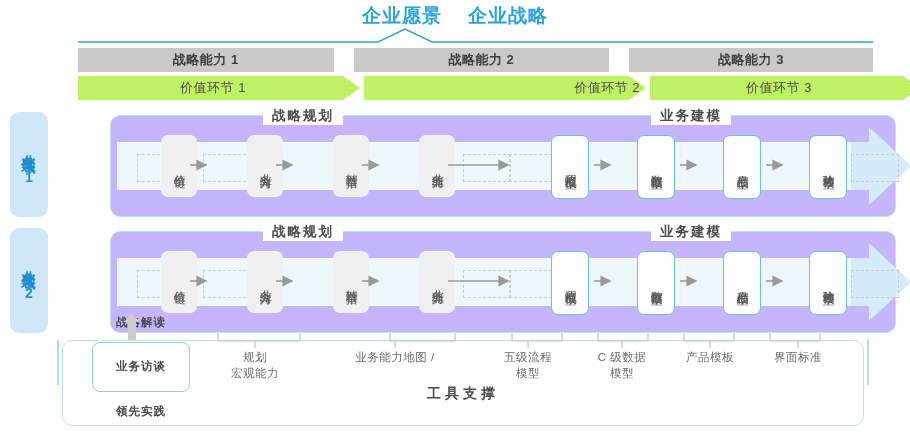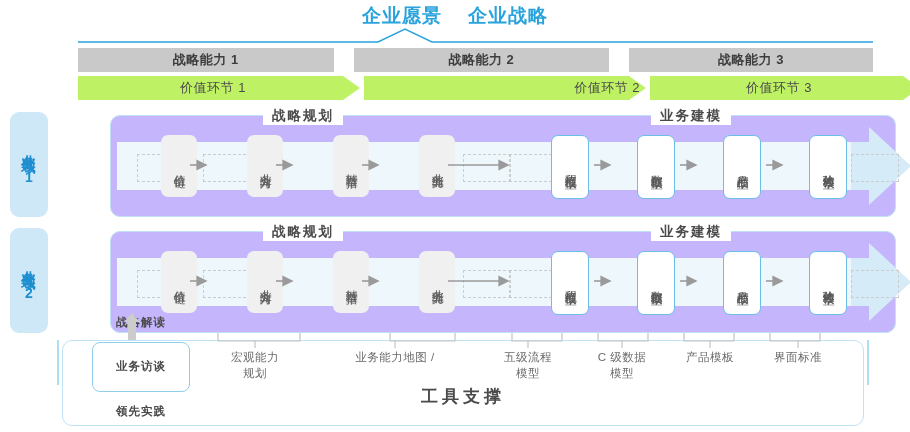--- a/index.html
+++ b/index.html
@@ -110,21 +110,21 @@
   .node.gray{background:#f0f0f0;}
   .node.blue{background:#ffffff;border:1.4px solid #6cbfe4;color:#555;}
 
   
   .toolframe{
     position:absolute;left:62px;top:340px;width:800px;height:84px;
     border:1.4px solid #bfe2f4;border-radius:10px;background:#ffffff;
   }
   .tool-footer{
     position:absolute;left:0;top:44px;width:800px;text-align:center;
-    font-size:17px;font-weight:bold;color:#4a4a4a;letter-spacing:4px;
+    font-size:14px;font-weight:bold;color:#4a4a4a;letter-spacing:4px;
   }
   .toolbox{
     position:absolute;top:342px;left:92px;width:96px;height:48px;
     border:1.3px solid #8fcfe9;border-radius:8px;background:#fff;
     display:flex;flex-direction:column;align-items:center;justify-content:center;
     font-size:11.5px;line-height:1.35;color:#4a4a4a;font-weight:bold;letter-spacing:1px;gap:29px;
   }
   .toollabel{
     position:absolute;text-align:center;font-size:11.5px;line-height:1.35;
     color:#6a6a6a;letter-spacing:.5px;
@@ -256,22 +256,22 @@
     <div class="tool-footer">工具支撑</div>
   </div>
 
   <div class="toolbox">
     <div>战略解读</div>
     <div>业务访谈</div>
     <div>领先实践</div>
   </div>
 
   <div class="toollabel" style="left:200px;top:350px;width:110px;">
+      <div>规划</div>
       <div>宏观能力</div>
-      <div>规划</div>
     </div>
   <div class="toollabel" style="left:330px;top:350px;width:130px;">
       <div>业务能力地图 /</div>
     </div>
   <div class="toollabel" style="left:478px;top:350px;width:100px;">
       <div>五级流程</div>
       <div>模型</div>
     </div>
   <div class="toollabel" style="left:572px;top:350px;width:100px;">
       <div>C 级数据</div>

